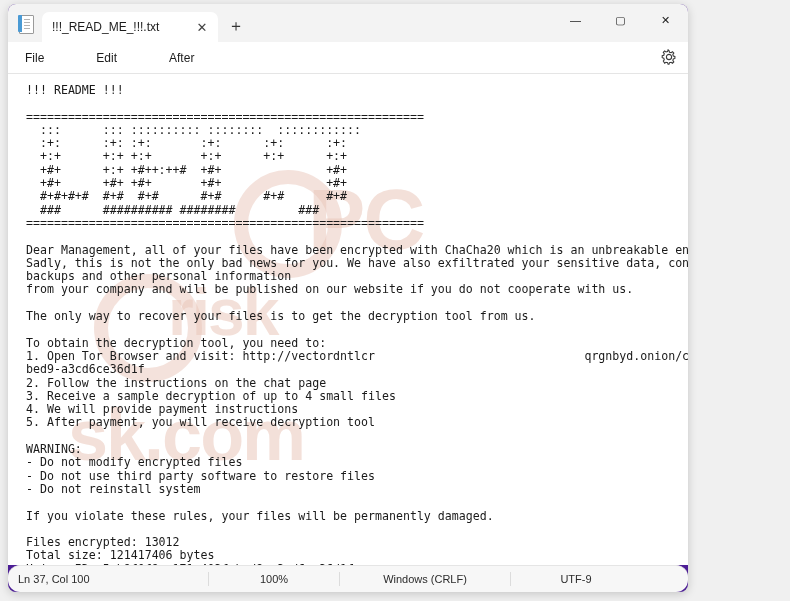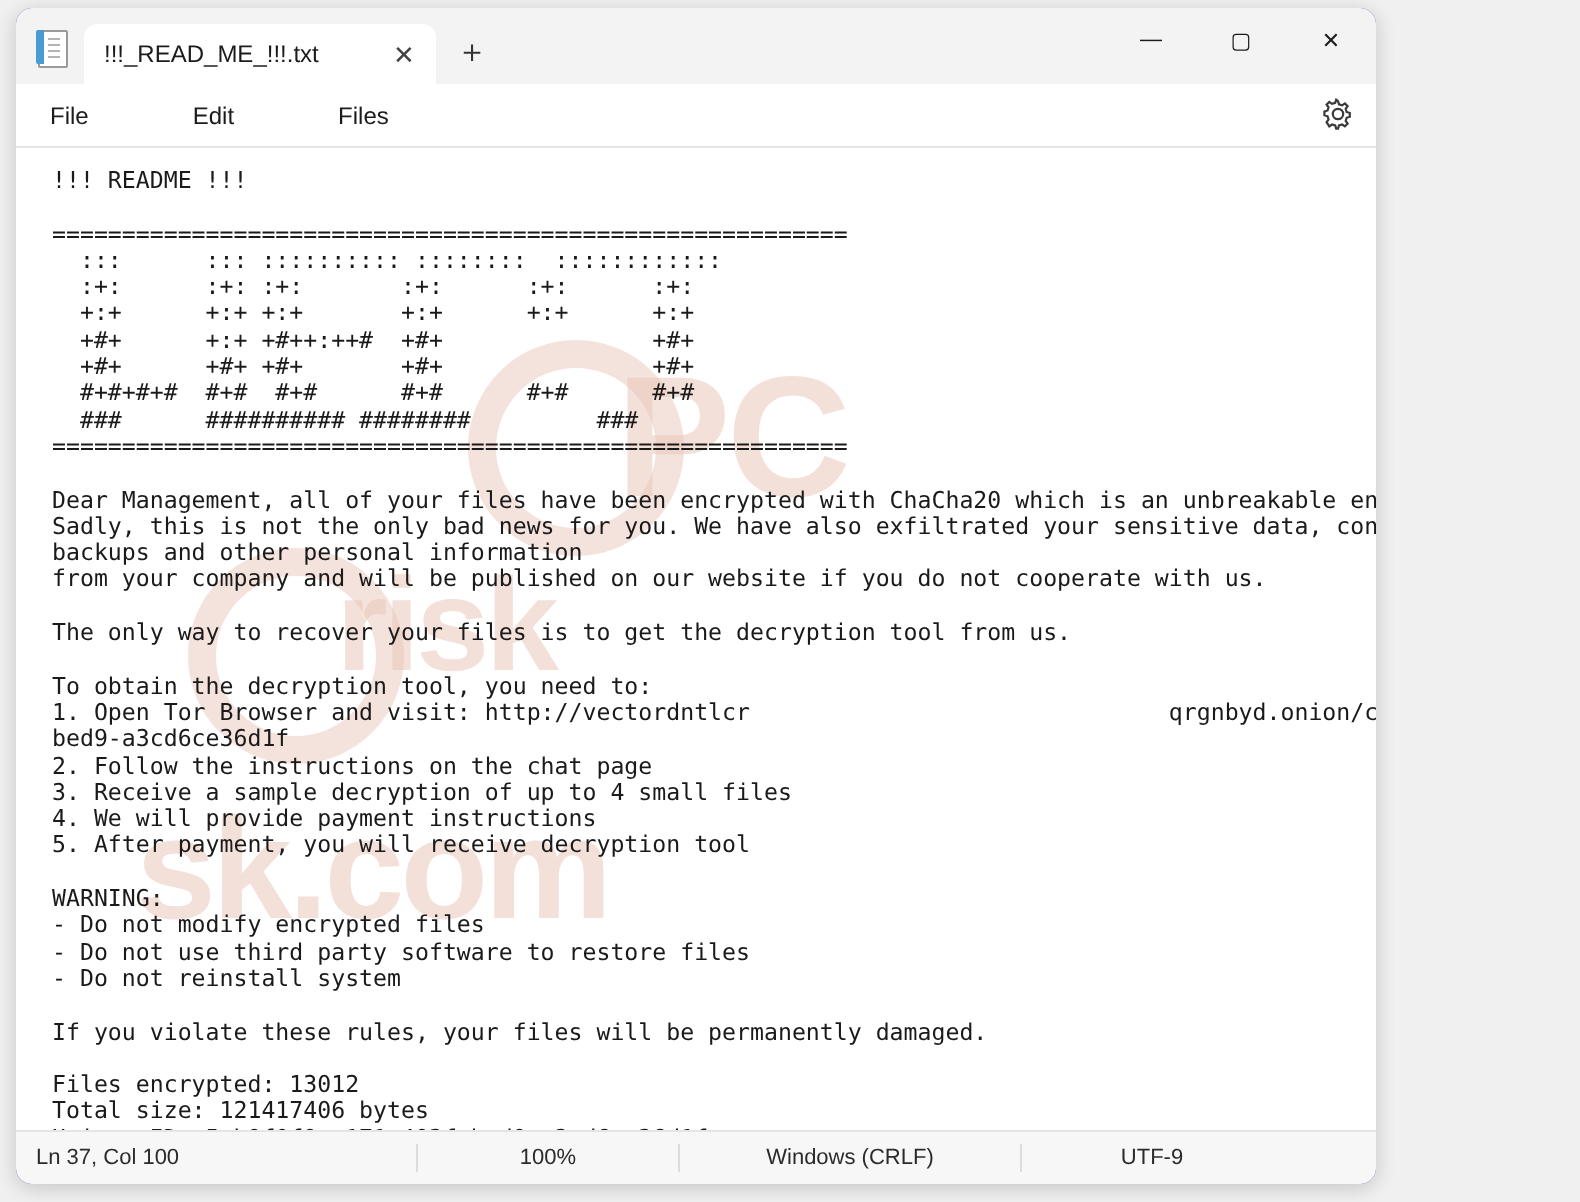--- a/index.html
+++ b/index.html
@@ -202,20 +202,21 @@
   
   .statusbar {
     height: 26px;
     background: #f7f7f7;
     border-top: 1px solid #e5e5e5;
     display: flex;
     align-items: center;
     font-size: 11px;
     color: #2b2b2b;
     flex: 0 0 auto;
+    border-radius: 12px;
   }
   .sb-cell {
     padding: 0 10px;
     height: 26px;
     display: flex;
     align-items: center;
   }
   .sb-sep {
     width: 1px;
     height: 14px;
@@ -251,21 +252,21 @@
     <div class="win-controls">
       <div class="wc">—</div>
       <div class="wc">▢</div>
       <div class="wc close">✕</div>
     </div>
   </div>
 
   <div class="menubar">
     <div class="menu-item">File</div>
     <div class="menu-item">Edit</div>
-    <div class="menu-item">Files</div>
+    <div class="menu-item">After</div>
     <div class="gear">
       <svg width="16" height="16" viewBox="0 0 16 16" aria-hidden="true">
         <path fill="none" stroke="#3a3a3a" stroke-width="1.1" d="M8 5.4A2.6 2.6 0 1 0 8 10.6 2.6 2.6 0 1 0 8 5.4z"></path>
         <path fill="none" stroke="#3a3a3a" stroke-width="1.1" d="M8 1.6l.5 1.6 1.6.45 1.35-.95 1.35 1.35-.95 1.35.45 1.6 1.6.5v1.9l-1.6.5-.45 1.6.95 1.35-1.35 1.35-1.35-.95-1.6.45-.5 1.6H7.1l-.5-1.6-1.6-.45-1.35.95L2.3 12.1l.95-1.35-.45-1.6-1.6-.5V6.75l1.6-.5.45-1.6L2.3 3.3 3.65 1.95 5 2.9l1.6-.45.5-1.6z"></path>
       </svg>
     </div>
   </div>
 
   <div class="editor">
     <div class="watermark">

